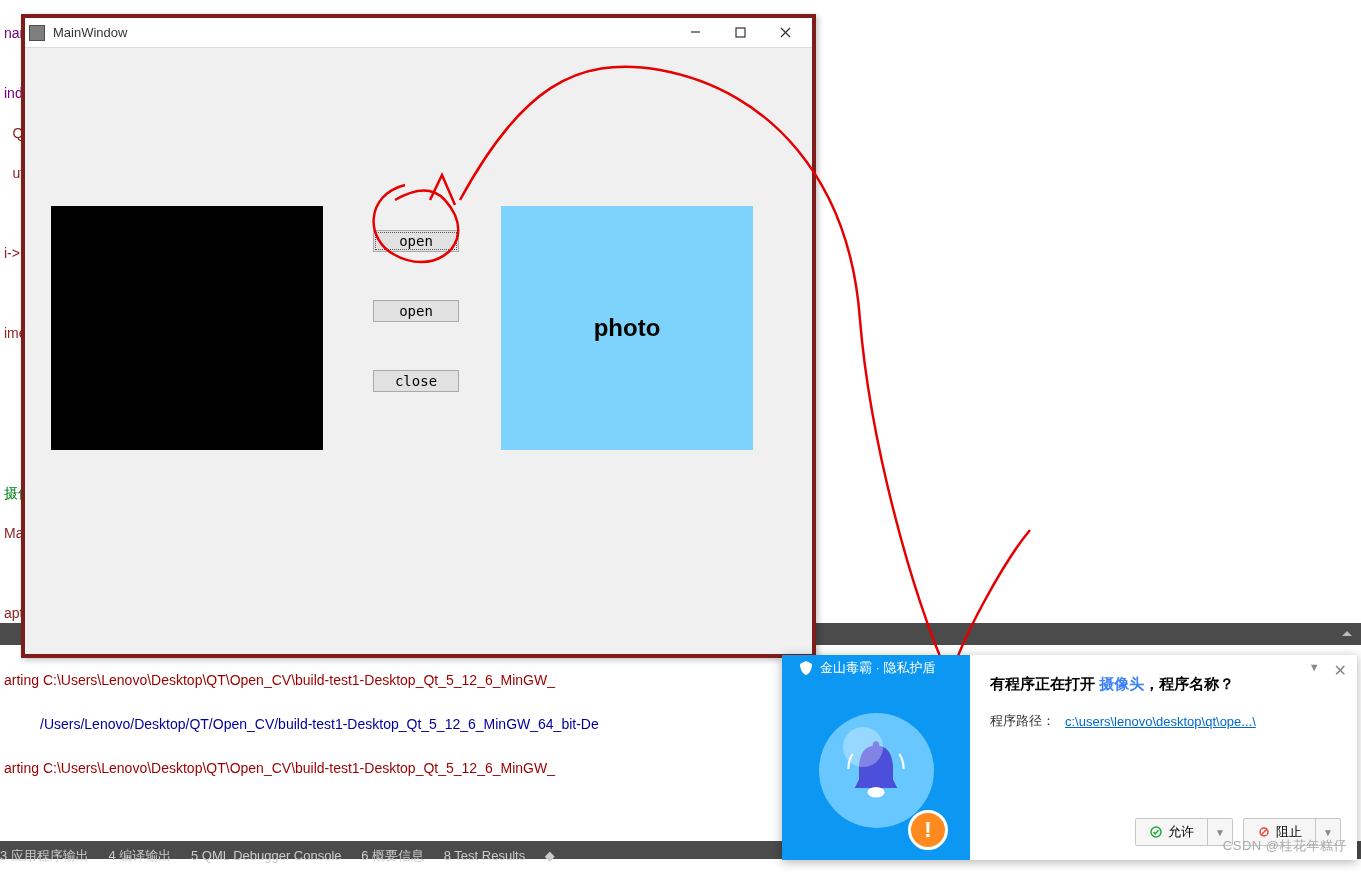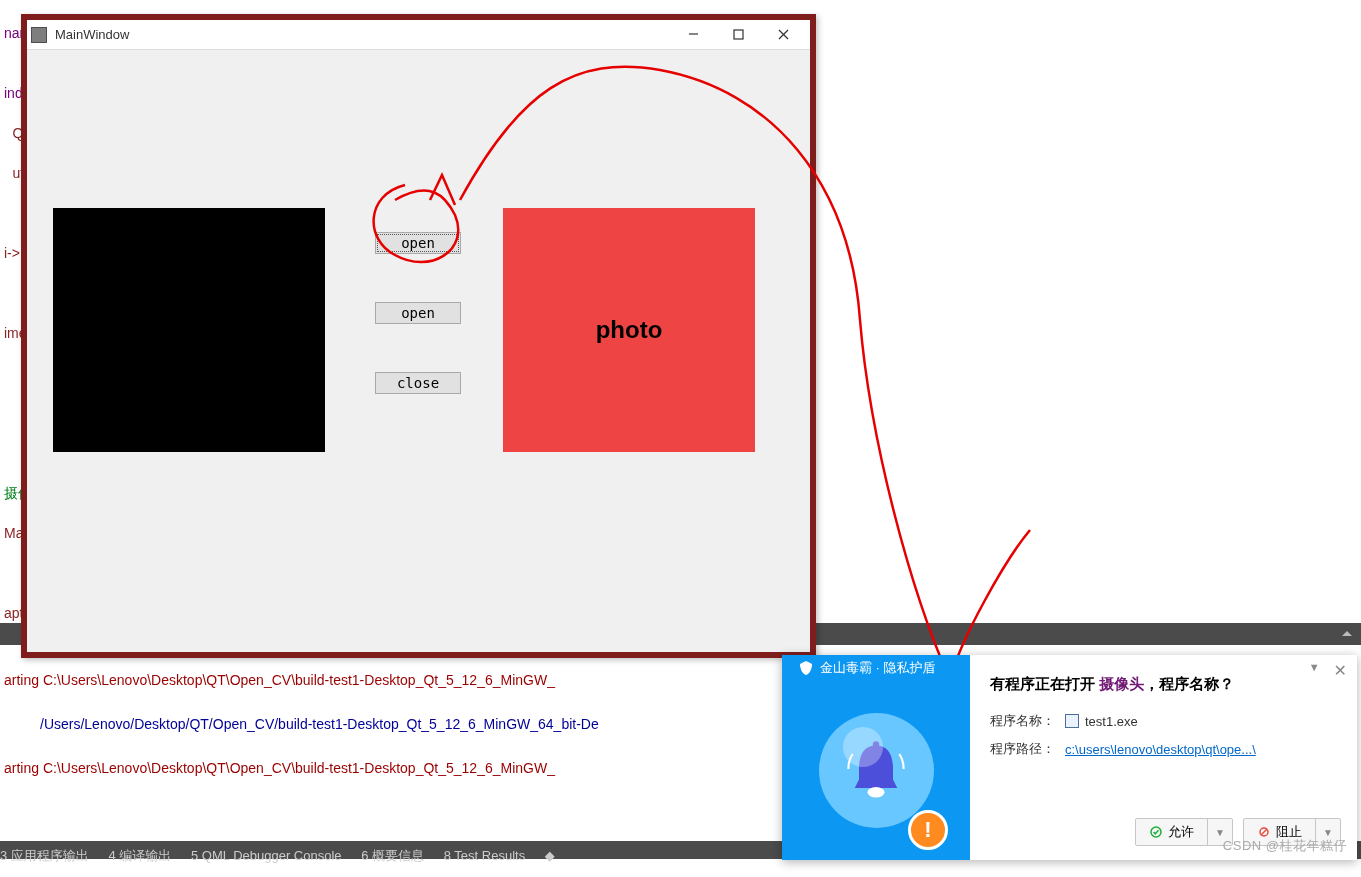--- a/index.html
+++ b/index.html
@@ -18,50 +18,50 @@
   .expand-btn svg { fill:#bbb; }
   .output-pane { position:absolute; left:0; top:645px; width:1361px; height:196px; background:#fff; padding:24px 12px 4px 4px; font-family:Consolas,monospace; font-size:14px; line-height:22px;}
   .out-red { color:#9b0000; }
   .out-blue { color:#000099;margin-left:36px; }
 
   
   .status-bar { position:absolute; left:0; top:841px; width:1361px; height:18px; background:#4b4b4b; color:#ccc; font-family:Consolas,monospace; font-size:13px; line-height:18px; padding-left:0px; display:flex; align-items:center; }
   .status-bar span { margin-right:4px;margin-top:12px; }
 
   
-  .qt-window { position:absolute; left:21px; top:14px; width:795px; height:644px; background:#f0f0f0; border:6px solid #7f1d1d; box-shadow:2px 2px 6px rgba(0,0,0,0.25); }
+  .qt-window { position:absolute; left:21px; top:14px; width:795px; height:644px; background:#f0f0f0; border:4px solid #7f1d1d; box-shadow:2px 2px 6px rgba(0,0,0,0.25); }
   .qt-title { height:30px; display:flex; align-items:center; padding:0 4px; background:#fff; border-bottom:1px solid #dcdcdc; }
   .qt-title-icon { width:16px; height:16px; margin-right:8px; background:#7e7e7e; border:1px solid #4d4d4d; }
   .qt-title-text { font-size:13px; color:#333; flex:1; }
   .win-btns { display:flex; }
   .win-btn { width:45px; height:29px; display:flex; align-items:center; justify-content:center; font-size:13px; color:#333; cursor:pointer; }
 
   .qt-body { position:relative; width:100%; height:calc(100% - 30px); }
   .camera-view { position:absolute; left:26px; top:158px; width:272px; height:244px; background:#000; }
   .btn-col { position:absolute; left:348px; top:182px; width:86px; display:flex; flex-direction:column; }
   .qt-btn { width:86px; height:22px; margin-bottom:48px; background:#e1e1e1; border:1px solid #a9a9a9; font-family:Consolas,monospace; font-size:14px; text-align:center; line-height:20px; cursor:pointer; }
-  .photo-area { position:absolute; left:476px; top:158px; width:252px; height:244px; background:#ef4444; display:flex; align-items:center; justify-content:center; font-family:"Times New Roman",serif; font-size:24px; font-weight:bold; color:#000; }
+  .photo-area { position:absolute; left:476px; top:158px; width:252px; height:244px; background:#7dd3fc; display:flex; align-items:center; justify-content:center; font-family:"Times New Roman",serif; font-size:24px; font-weight:bold; color:#000; }
 
   
   .anno { position:absolute; left:0; top:0; width:1361px; height:877px; pointer-events:none; }
 
   
   .av-popup { position:absolute; left:782px; top:655px; width:575px; height:205px; background:#fff; box-shadow:0 2px 10px rgba(0,0,0,0.3); display:flex; }
   .av-left { width:188px; background:#0c97f2; display:flex; flex-direction:column; }
   .av-header { height:26px; display:flex; align-items:center; padding-left:16px; color:#fff; font-size:13px; }
   .av-header svg { margin-right:6px; }
   .av-graphic { flex:1; display:flex; align-items:center; justify-content:center; position:relative; }
   .bell-circle { width:115px; height:115px; background:#69c7ff; border-radius:50%; display:flex; align-items:center; justify-content:center; position:relative; }
   .bell-inner-hi { position:absolute; top:14px; left:24px; width:40px; height:40px; background:rgba(255,255,255,0.3); border-radius:50%; }
   .warn-badge { position:absolute; right:22px; bottom:10px; width:40px; height:40px; background:#ff8a1f; border:3px solid #fff; border-radius:50%; display:flex; align-items:center; justify-content:center; color:#fff; font-weight:bold; font-size:22px; }
   .av-right { flex:1; padding:20px 20px 12px 20px; position:relative; }
   .av-controls-tr { position:absolute; top:6px; right:10px; display:flex; gap:14px; }
   .av-x { font-size:16px; color:#888; cursor:pointer; }
   .av-msg { font-size:15px; color:#000; font-weight:600; }
-  .orange { color:#701a75; }
+  .orange { color:#3b82f6; }
   .av-rows { margin-top:18px; font-size:13px; color:#333; }
   .av-rows div { margin-bottom:10px; display:flex; align-items:center; }
   .av-lbl { color:#333; margin-right:10px; }
   .exe-ico { display:inline-block; width:14px; height:14px; border:1px solid #4d6d9b; background:#eaf2fd; margin-right:6px; }
   .av-link { color:#0067cd; text-decoration:underline; cursor:pointer; }
   .av-btns { position:absolute; right:16px; bottom:14px; display:flex; gap:10px; }
   .split-btn { display:flex; border:1px solid #c6c6c6; border-radius:2px; background:#f6f6f6; height:28px; }
   .split-btn .main { width:72px; display:flex; align-items:center; justify-content:center; gap:5px; font-size:13px; border-right:1px solid #c6c6c6; cursor:pointer; }
   .split-btn .drop { width:24px; display:flex; align-items:center; justify-content:center; cursor:pointer; }
   .ok-ico { color:#1fae3b; font-weight:bold; }
@@ -196,25 +196,20 @@
   <div class="av-right">
     <div class="av-controls-tr">
       <span class="av-x" style="font-size:11px;">▼</span>
       <span class="av-x">✕</span>
     </div>
     <div class="av-msg">
       <span>有程序正在打开 </span><span class="orange">摄像头</span><span>，程序名称？</span>
     </div>
     <div class="av-rows">
       <div>
-        <span class="av-lbl">程序名称：</span>
-        <span class="exe-ico"></span>
-        <span>test1.exe</span>
-      </div>
-      <div>
         <span class="av-lbl">程序路径：</span>
         <span class="av-link">c:\users\lenovo\desktop\qt\ope...\</span>
       </div>
     </div>
     <div class="av-btns">
       <div class="split-btn">
         <div class="main">
             <span class="ok-ico" style="border: none; border-radius: 50%; width: 14px; height: 14px; display: inline-flex; align-items: center; justify-content: center; font-size: 9px;">
               <svg width="12" height="12" viewBox="0 0 12 12">
                 <circle cx="6" cy="6" r="5" fill="none" stroke="#1fae3b" stroke-width="1.5"></circle>

